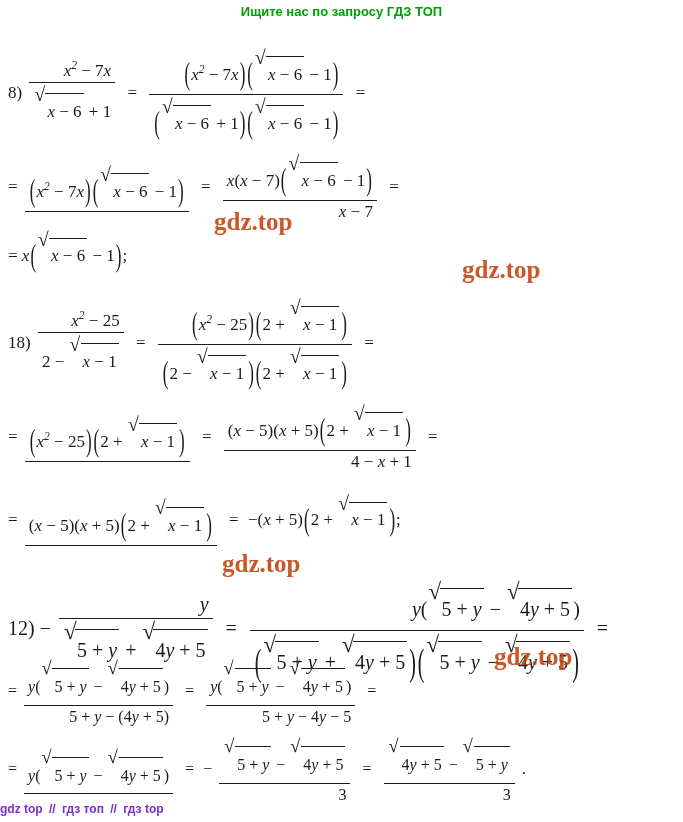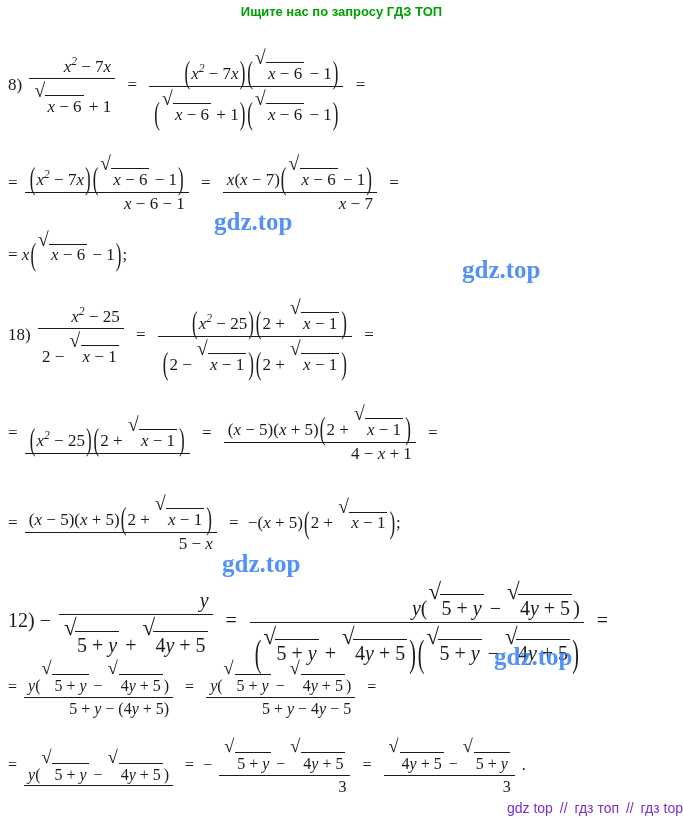--- a/index.html
+++ b/index.html
@@ -29,33 +29,33 @@
     color: #00a000;
     font-family: "Liberation Sans", sans-serif;
     font-size: 13px;
     font-weight: bold;
   }
   .bottom-banner {
     position: absolute;
     bottom: 6px;
     left: 0;
     width: 683px;
-    text-align: right;
+    text-align: left;
     color: #7a2fd0;
     font-family: "Liberation Sans", sans-serif;
-    font-size: 14px;
-    font-weight: normal;
+    font-size: 12px;
+    font-weight: bold;
   }
   .bottom-banner .sep {
     color: #7a2fd0;
     padding: 0 3px;
   }
   .wm {
     position: absolute;
-    color: #3b82f6;
+    color: #c2410c;
     font-family: "Liberation Serif", serif;
     font-size: 25px;
     font-weight: bold;
     opacity: 0.88;
     white-space: nowrap;
   }
   .math {
     position: absolute;
     font-family: "Liberation Serif", serif;
     font-size: 17px;
@@ -89,22 +89,22 @@
   .sqrt > .rad {
     position: absolute;
     left: 0;
     top: 0.08em;
     font-size: 1.15em;
     line-height: 1;
   }
   .sqrt > .rc {
     display: inline-block;
     border-top: 1.1px solid #1a1a1a;
-    padding: 0 2px;
-    margin-top: 16px;
+    padding: 7px 2px;
+    margin-top: 10px;
   }
 
   
   .big {
     display: inline-block;
     transform: scaleY(1.9);
     transform-origin: center;
     font-style: normal;
     margin: 0 1px;
   }
@@ -140,21 +140,20 @@
         <span class="big">(</span><span class="sqrt"><span class="rad">√</span><span class="rc"><span class="it">x</span> − 6</span></span> + 1<span class="big">)</span><span class="big">(</span><span class="sqrt"><span class="rad">√</span><span class="rc"><span class="it">x</span> − 6</span></span> − 1<span class="big">)</span>
       </span>
     </span>
     <span class="eq">=</span>
   </div>
 
   <div class="math" style="left:8px; top:152px;">
     <span>=</span>
     <span class="frac">
       <span class="f-n"><span class="big">(</span><span class="it">x</span><sup class="exp">2</sup> − 7<span class="it">x</span><span class="big">)</span><span class="big">(</span><span class="sqrt"><span class="rad">√</span><span class="rc"><span class="it">x</span> − 6</span></span> − 1<span class="big">)</span></span>
-      <span class="f-d"><span class="it">x</span> − 6 − 1</span>
     </span>
     <span class="eq">=</span>
     <span class="frac">
       <span class="f-n"><span class="it">x</span>(<span class="it">x</span> − 7)<span class="big">(</span><span class="sqrt"><span class="rad">√</span><span class="rc"><span class="it">x</span> − 6</span></span> − 1<span class="big">)</span></span>
       <span class="f-d"><span class="it">x</span> − 7</span>
     </span>
     <span class="eq">=</span>
   </div>
 
   <div class="math" style="left:8px; top:228px;">
@@ -185,21 +184,20 @@
       <span class="f-n">(<span class="it">x</span> − 5)(<span class="it">x</span> + 5)<span class="big">(</span>2 + <span class="sqrt"><span class="rad">√</span><span class="rc"><span class="it">x</span> − 1</span></span><span class="big">)</span></span>
       <span class="f-d">4 − <span class="it">x</span> + 1</span>
     </span>
     <span class="eq">=</span>
   </div>
 
   <div class="math" style="left:8px; top:492px;">
     <span>=</span>
     <span class="frac">
       <span class="f-n">(<span class="it">x</span> − 5)(<span class="it">x</span> + 5)<span class="big">(</span>2 + <span class="sqrt"><span class="rad">√</span><span class="rc"><span class="it">x</span> − 1</span></span><span class="big">)</span></span>
-      <span class="f-d">5 − <span class="it">x</span></span>
     </span>
     <span class="eq">=</span>
     <span>−(<span class="it">x</span> + 5)<span class="big">(</span>2 + <span class="sqrt"><span class="rad">√</span><span class="rc"><span class="it">x</span> − 1</span></span><span class="big">)</span>;</span>
   </div>
 
   <div class="math" style="left:8px; top:578px; font-size:20px;">
     <span class="lbl">12)</span>
     <span>−</span>
     <span class="frac">
       <span class="f-n"><span class="it">y</span></span>

